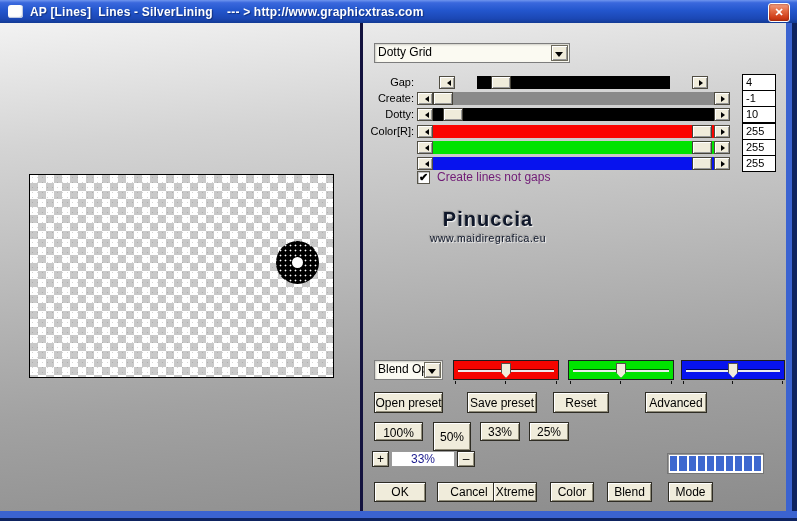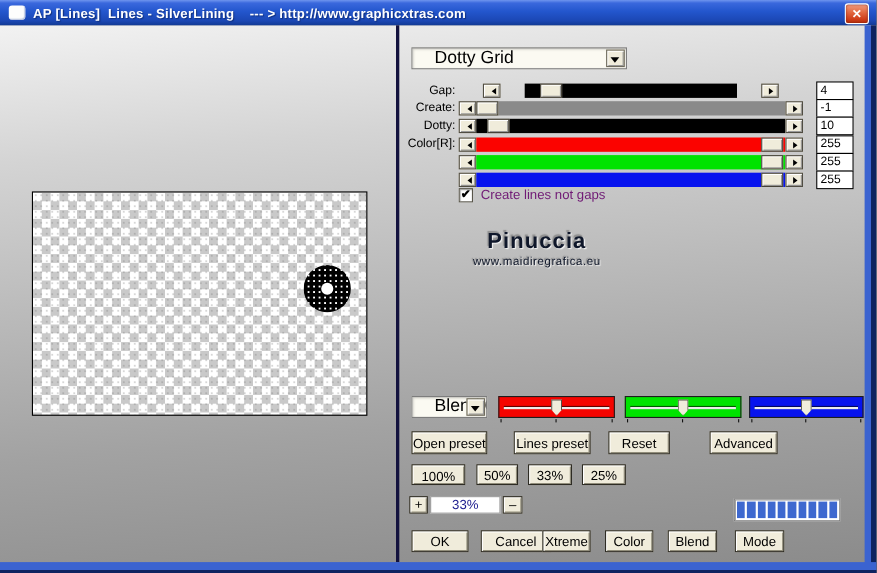--- a/index.html
+++ b/index.html
@@ -39,21 +39,21 @@
     background-size:5px 5px; background-position:2px 2px; }
   .donut::after { content:''; position:absolute; left:16px; top:16px; width:11px; height:11px;
     background:#fff; border-radius:50%; }
 
   
   .btn { position:absolute; background:#f0ecdb; border:1px solid #2e2c24; box-sizing:border-box;
     box-shadow:inset 1px 1px 0 #ffffff, inset -1px -1px 0 #918d7a; color:#000; font-size:12px;
     display:flex; align-items:center; justify-content:center; cursor:default; }
   .combo { position:absolute; background:#fbfaf2; border:1px solid #7d7d7d; box-sizing:border-box;
     box-shadow:inset 1px 1px 2px rgba(0,0,0,.18); }
-  .combo .txt { font-size:16px; line-height:17px; padding-left:20px; white-space:nowrap; overflow:hidden; }
+  .combo .txt { font-size:12px; line-height:17px; padding-left:3px; white-space:nowrap; overflow:hidden; }
   .combo .drop { position:absolute; top:1px; right:1px; bottom:1px; width:17px; background:#f0ecdb;
     border:1px solid #6e6b5d; box-shadow:inset 1px 1px 0 #fff, inset -1px -1px 0 #999; box-sizing:border-box; }
   .combo .drop::after { content:''; position:absolute; left:3px; top:6px; border:4px solid transparent;
     border-top:5px solid #000; }
 
   
   .param-row { position:absolute; left:369px; width:407px; height:17px; display:flex; }
   .param-label { width:45px; text-align:right; font-size:11px; line-height:16px; margin-right:3px;
     color:#000; white-space:nowrap; }
   .sarr { width:16px; height:13px; margin-top:2px; background:#f0ecdb; border:1px solid #504d42;
@@ -214,33 +214,33 @@
       </div>
     <div class="tick" style="left:2px;"></div>
     <div class="tick" style="left:51px;"></div>
     <div class="tick" style="left:101px;"></div>
   </div>
 
   <div class="btn" style="left:374px;top:392px;width:69px;height:21px;">
       <span>Open preset</span>
     </div>
   <div class="btn" style="left:467px;top:392px;width:70px;height:21px;">
-      <span>Lines preset</span>
+      <span>Save preset</span>
     </div>
   <div class="btn" style="left:553px;top:392px;width:56px;height:21px;">
       <span>Reset</span>
     </div>
   <div class="btn" style="left:645px;top:392px;width:62px;height:21px;">
       <span>Advanced</span>
     </div>
 
   <div class="btn" style="left:374px;top:422px;width:49px;height:19px;align-items:flex-end;">
       <span>100%</span>
     </div>
-  <div class="btn" style="left:433px;top:422px;width:38px;height:19px;text-align:center;">
+  <div class="btn" style="left:433px;top:422px;width:38px;height:29px;text-align:center;">
       <span>50%</span>
     </div>
   <div class="btn" style="left:480px;top:422px;width:40px;height:19px;">
       <span>33%</span>
     </div>
   <div class="btn" style="left:529px;top:422px;width:40px;height:19px;justify-content:center;">
       <span>25%</span>
     </div>
 
   <div class="btn" style="left:372px;top:451px;width:17px;height:16px;">

